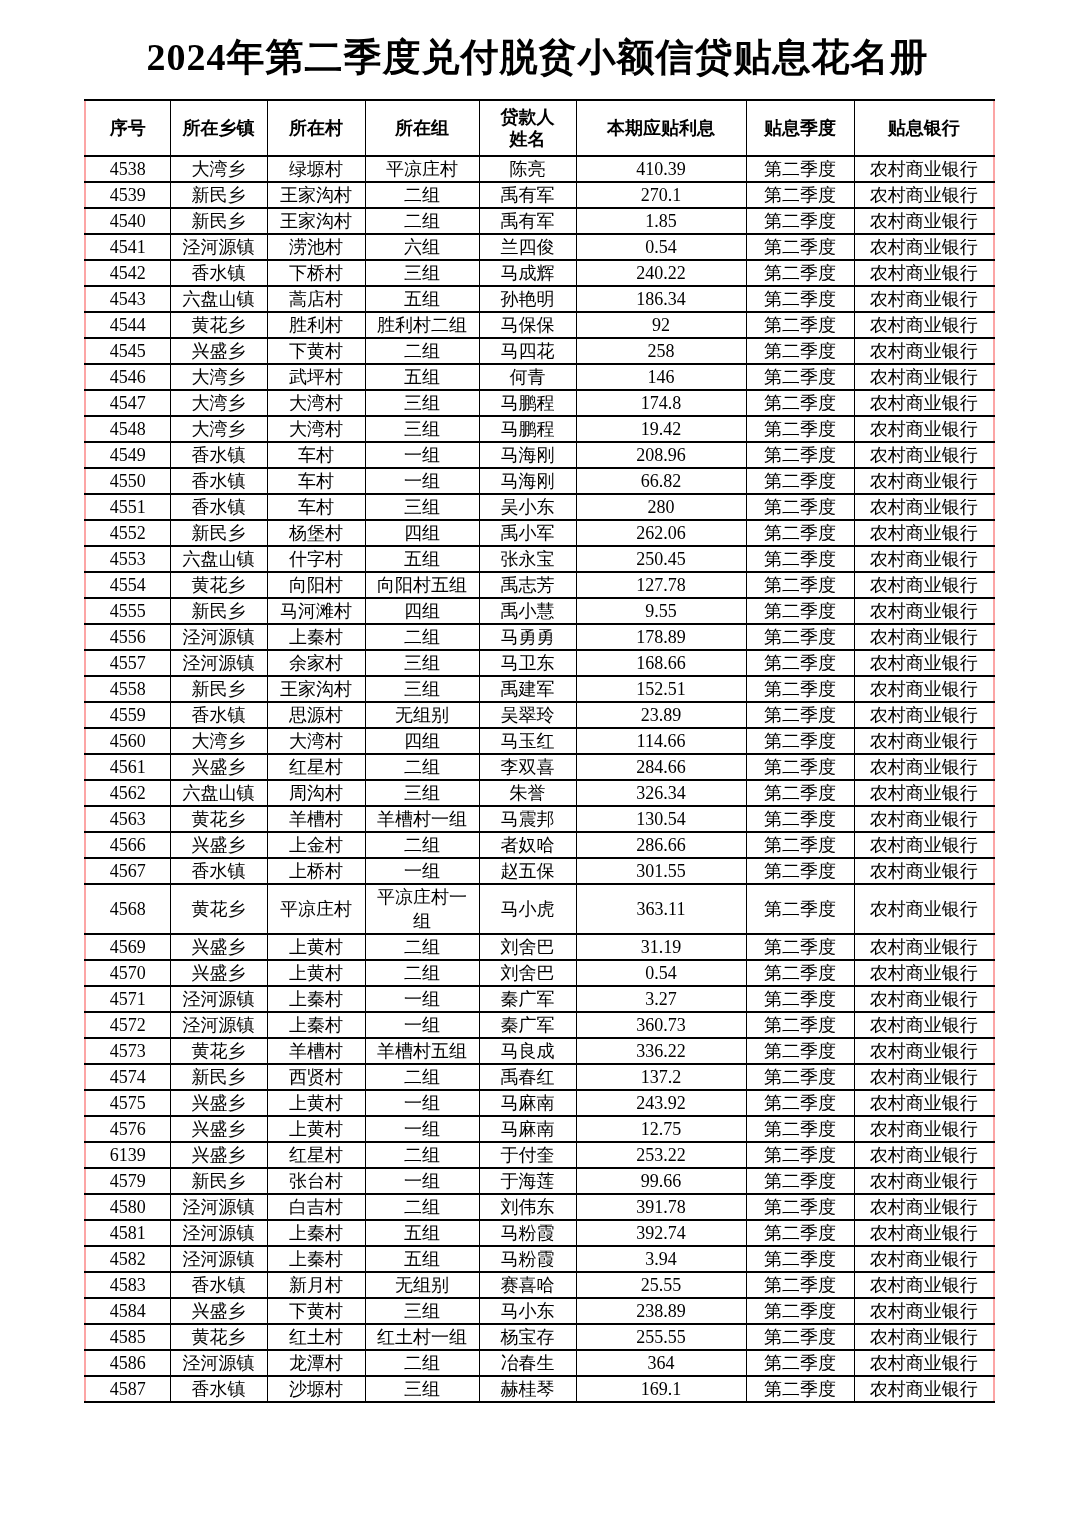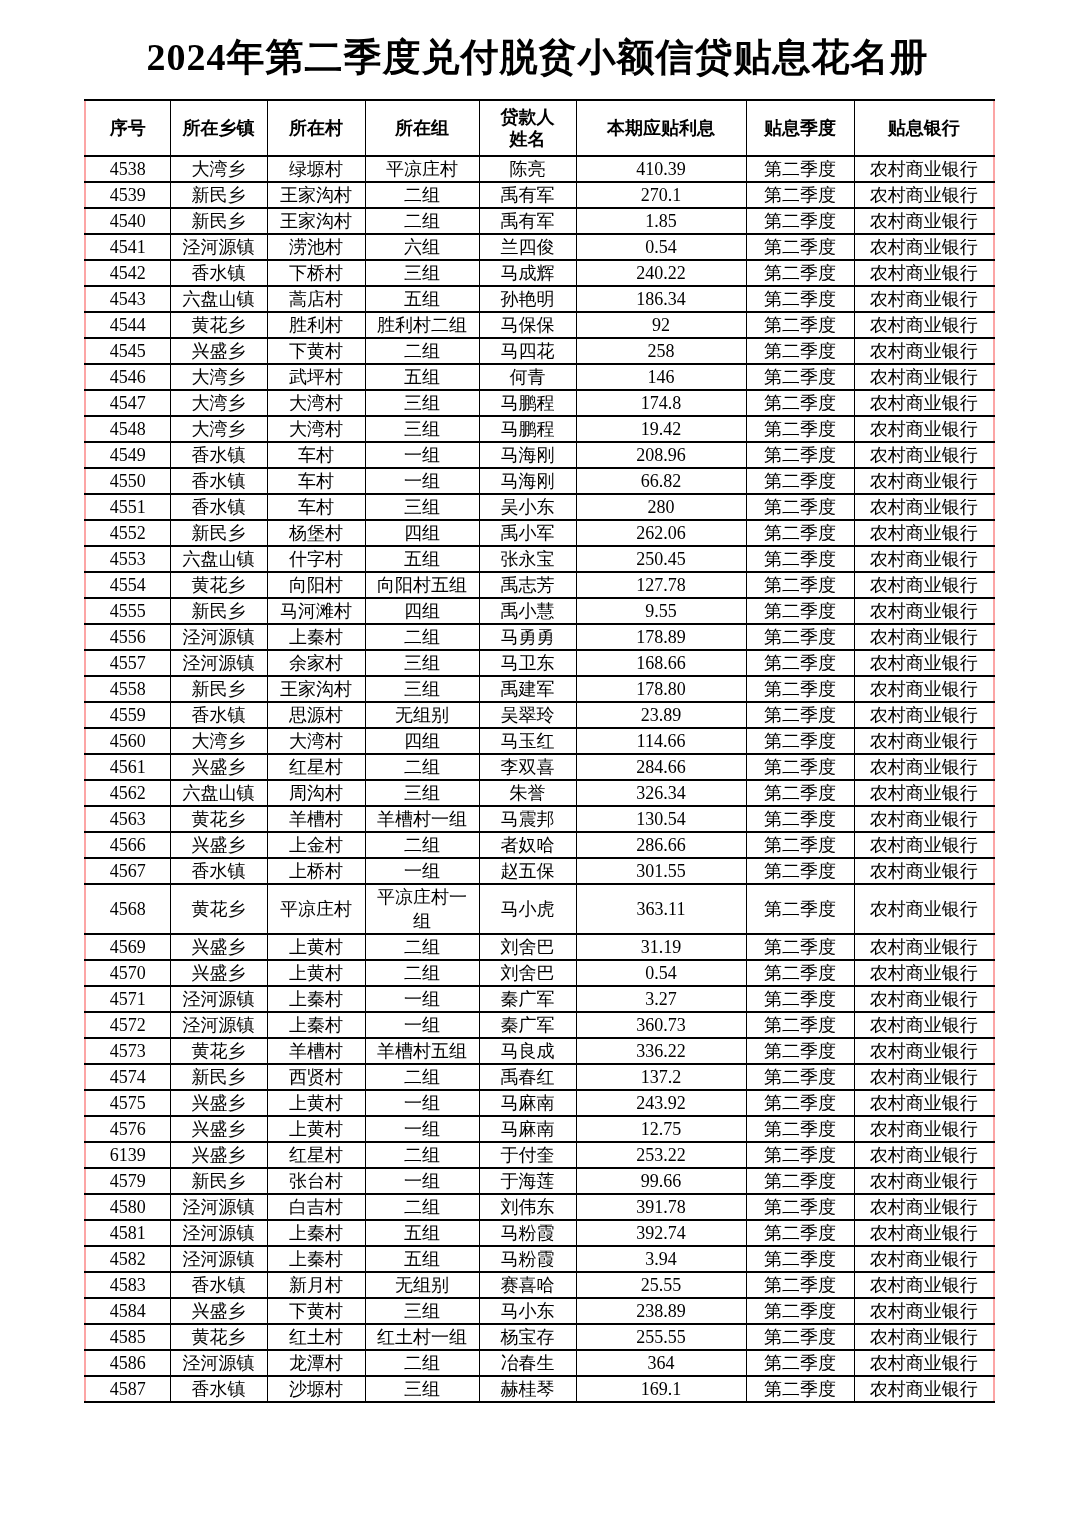--- a/index.html
+++ b/index.html
@@ -291,21 +291,21 @@
         <td>168.66</td>
         <td>第二季度</td>
         <td>农村商业银行</td>
       </tr>
       <tr>
         <td>4558</td>
         <td>新民乡</td>
         <td>王家沟村</td>
         <td>三组</td>
         <td>禹建军</td>
-        <td>178.80</td>
+        <td>152.51</td>
         <td>第二季度</td>
         <td>农村商业银行</td>
       </tr>
       <tr>
         <td>4559</td>
         <td>香水镇</td>
         <td>思源村</td>
         <td>无组别</td>
         <td>吴翠玲</td>
         <td>23.89</td>

